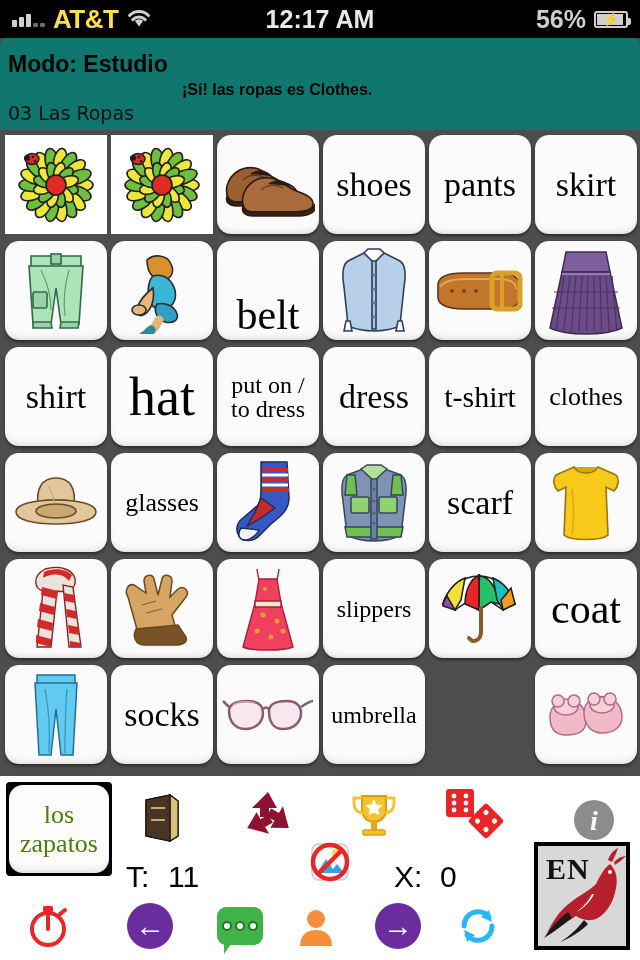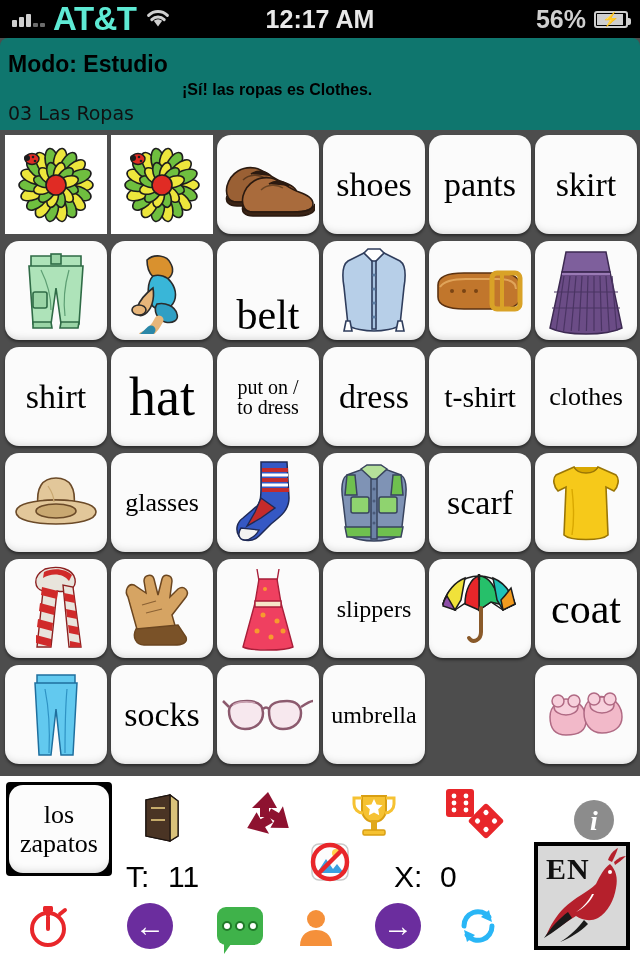--- a/index.html
+++ b/index.html
@@ -11,21 +11,21 @@
   }
 
   
   .statusbar {
     position: absolute; left: 0; top: 0; width: 640px; height: 38px;
     background: #000; color: #c8c8c8;
     display: flex; align-items: center; justify-content: space-between;
     padding: 0 12px;
   }
   .sb-left, .sb-right { display: flex; align-items: center; gap: 8px; }
-  .sb-carrier { font-size: 33px; font-weight: 600; letter-spacing: -0.5px; color: #5eead4; }
+  .sb-carrier { font-size: 26px; font-weight: 600; letter-spacing: -0.5px; color: #fde047; }
   .sb-time { position: absolute; left: 0; right: 0; text-align: center;
              font-size: 25px; font-weight: 600; color: #e8e8e8; }
   .sb-batt-pct { font-size: 25px; font-weight: 600; color: #cfcfcf; }
   .bars { display: flex; align-items: flex-end; gap: 2px; height: 16px; }
   .bars i { display: block; width: 5px; background: #cfcfcf; border-radius: 1px; }
   .bars i:nth-child(1){ height: 7px; }
   .bars i:nth-child(2){ height: 10px; }
   .bars i:nth-child(3){ height: 13px; }
   .bars i:nth-child(4){ height: 4px; background:#6b6b6b; }
   .bars i:nth-child(5){ height: 4px; background:#6b6b6b; }
@@ -73,21 +73,21 @@
   .word-btn {
     left: 6px; top: 6px; width: 106px; height: 94px;
     background: #000; padding: 3px; border-radius: 4px;
   }
   .word-btn .inner {
     width: 100%; height: 100%; background: #fcfcfc; border-radius: 14px;
     display:flex; align-items:center; justify-content:center;
     box-shadow: inset 0 -8px 10px -8px rgba(0,0,0,.2);
   }
   .word-btn .inner span {
-    font-family: "Liberation Serif", serif; color: #000000; font-size: 26px;
+    font-family: "Liberation Serif", serif; color: #4d7c0f; font-size: 26px;
     text-align:center; line-height: 1.12;
   }
 
   .glyph-btn { width: 64px; height: 56px; border-radius: 12px; }
   .counter { position:absolute; font-size: 30px; color:#000; font-family:"Liberation Sans", sans-serif; }
 
   .en-btn {
     left: 534px; top: 66px; width: 96px; height: 108px;
     background: #000; padding: 4px;
   }
@@ -357,21 +357,21 @@
         </svg>
       </span>
     </div>
     <div class="cell" style="left: 5px; top: 215px;">
       <div class="txt" style="font-size: 34px;">shirt</div>
     </div>
     <div class="cell" style="left: 111px; top: 215px;">
       <div class="txt" style="font-size: 54px;">hat</div>
     </div>
     <div class="cell" style="left: 217px; top: 215px;">
-      <div class="txt" style="font-size: 20px;">put on /<br>to dress</div>
+      <div class="txt" style="font-size: 24px;">put on /<br>to dress</div>
     </div>
     <div class="cell" style="left: 323px; top: 215px;">
       <div class="txt" style="font-size: 34px;">dress</div>
     </div>
     <div class="cell" style="left: 429px; top: 215px;">
       <div class="txt" style="font-size: 30px;">t-shirt</div>
     </div>
     <div class="cell" style="left: 535px; top: 215px;">
       <div class="txt" style="font-size: 26px;">clothes</div>
     </div>

